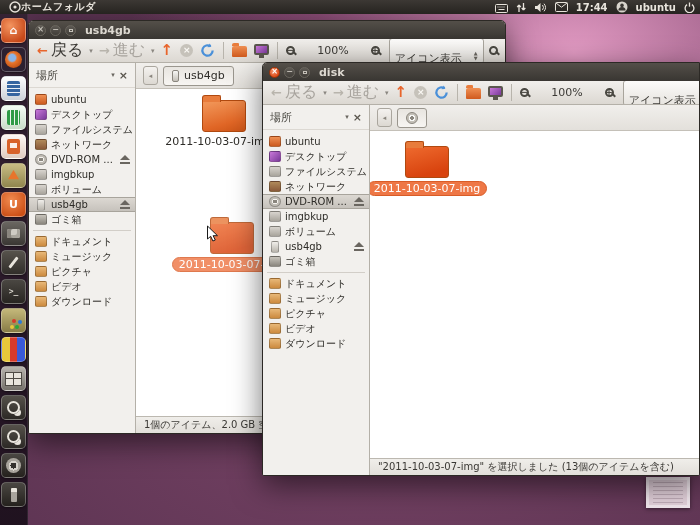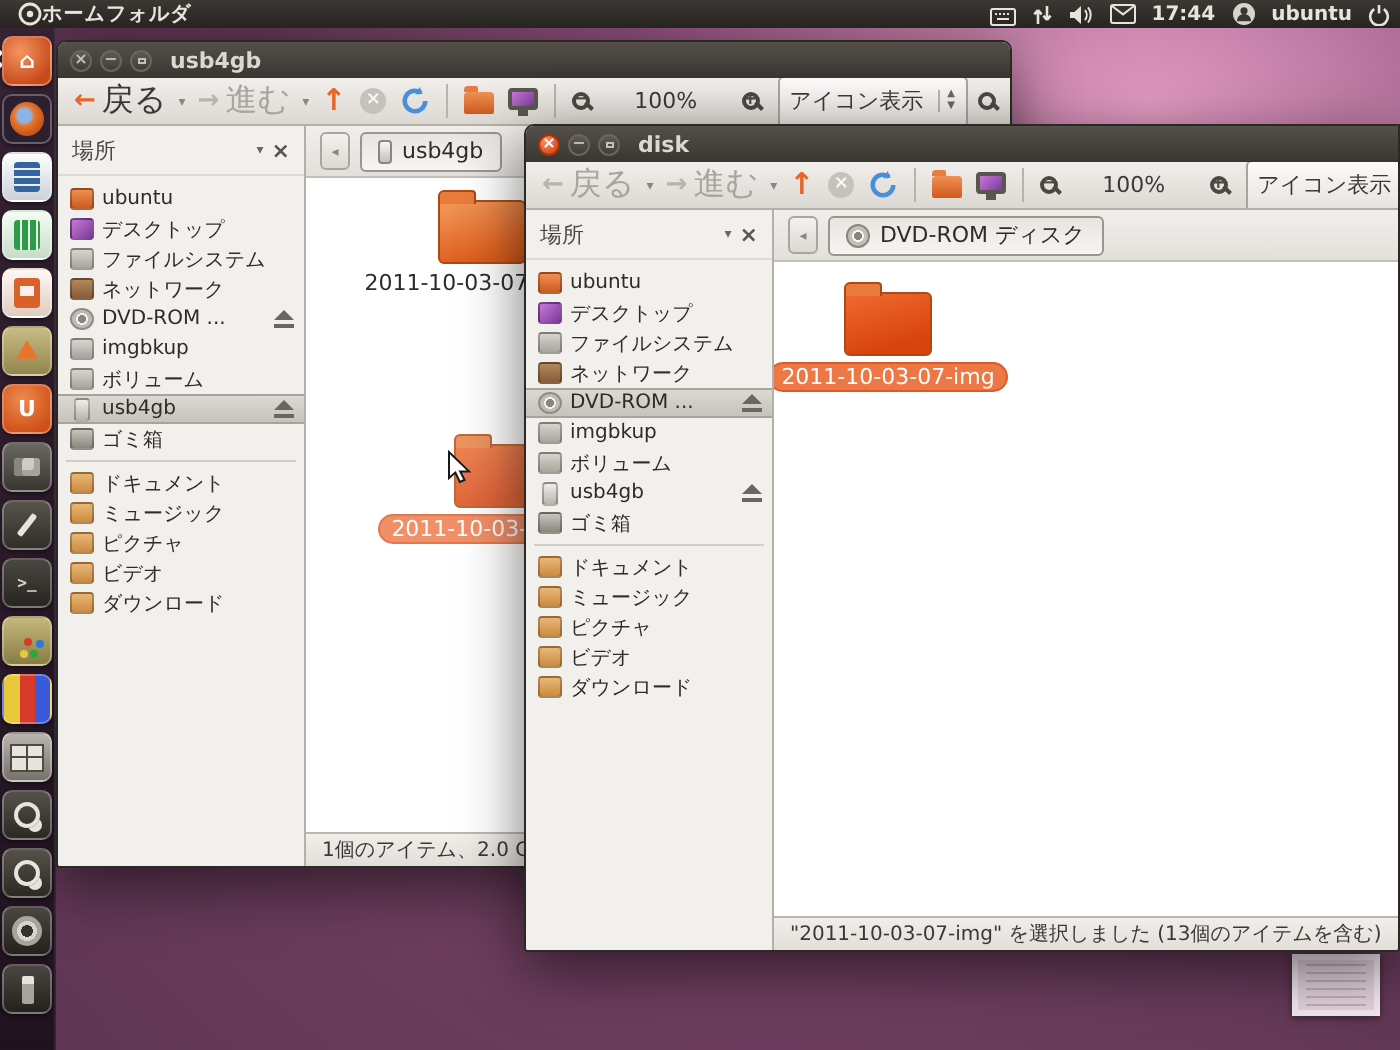--- a/index.html
+++ b/index.html
@@ -71,24 +71,24 @@
 .stop-ic{width:13px;height:13px;border-radius:50%;background:#c6c2ba;color:#faf8f4;font-size:9px;font-weight:bold;display:flex;align-items:center;justify-content:center;line-height:1}
 .tb-sep{width:1px;height:17px;background:#b8b4ac;margin:0 3px;flex-shrink:0}
 .dd{font-size:7px;color:#8a8680;margin:0 1px}
 .mini-folder{width:15px;height:11px;background:linear-gradient(#ef9054,#d05a1e);border-radius:2px 2px 1px 1px;position:relative;margin-top:2px}
 .mini-folder::before{content:'';position:absolute;top:-3px;left:0;width:7px;height:3px;background:#e87c3c;border-radius:2px 1px 0 0}
 .monitor-ic{width:15px;height:11px;border:2px solid #5a564e;border-radius:2px;background:linear-gradient(135deg,#c878d8,#7a3a9a);position:relative;margin-top:-2px;display:inline-block}
 .monitor-ic::after{content:'';position:absolute;left:3px;bottom:-5px;width:5px;height:3px;background:#5a564e}
 .mag{width:9px;height:9px;border:2px solid #4a4842;border-radius:50%;position:relative;display:flex;align-items:center;justify-content:center;font-size:9px;font-weight:bold;color:#4a4842;line-height:1}
 .mag::after{content:'';position:absolute;width:5px;height:2px;background:#4a4842;right:-4px;bottom:-1px;transform:rotate(45deg)}
 .zoom-level{margin:0 17px}
-.combo{display:flex;align-items:center;border:1px solid #a8a49c;border-radius:3px;background:linear-gradient(#fcfbfa,#e6e3de);height:19px;padding:12px 5px;gap:7px;margin-left:4px;flex-shrink:0}
+.combo{display:flex;border:1px solid #a8a49c;border-radius:3px;background:linear-gradient(#fcfbfa,#e6e3de);height:19px;padding:12px 5px;gap:7px;margin-left:4px;flex-shrink:0}
 .stepper{display:flex;flex-direction:column;font-size:5px;color:#6a6660;border-left:1px solid #b8b4ac;padding-left:4px;line-height:1.1}
 .main{flex:1;display:flex;min-height:0}
-.side{width:124px;flex-shrink:0;background:#f2f0ed;border-right:1px solid #b4b0a8;display:flex;flex-direction:column}
+.side{width:107px;flex-shrink:0;background:#f2f0ed;border-right:1px solid #b4b0a8;display:flex;flex-direction:column}
 .side-header{height:25px;flex-shrink:0;display:flex;align-items:center;padding:0 7px;font-size:11px;color:#4a4842;gap:4px;border-bottom:1px solid #dcd8d2}
 .side-header .sp{flex:1}
 .side-header .hdd{font-size:7px;color:#6a6660}
 .side-header .hx{font-weight:bold;font-size:11px;color:#5a564e}
 .side-list{flex:1;padding-top:4px;overflow:hidden}
 .side-item{display:flex;align-items:center;gap:4px;height:15px;padding:0 5px 0 6px;font-size:10px;color:#2e2c28;white-space:nowrap;overflow:hidden}
 .side-item.selected{background:linear-gradient(#dcd8d2,#c6c2bc);border-top:1px solid #a8a49c;border-bottom:1px solid #a8a49c}
 .side-sep{height:1px;background:#d2cec8;margin:3px 4px}
 .si{width:12px;height:11px;border-radius:2px;flex-shrink:0;border:1px solid rgba(0,0,0,.25)}
 .ic-home{background:linear-gradient(#ef9054,#cc5a1e)}
@@ -513,21 +513,20 @@
             <span class="si ic-folder"></span>
             <span class="side-label">ダウンロード</span>
           </div>
         </div>
     </div>
     <div class="rightpane">
       <div class="locrow">
         <span class="bc-scroll">◂</span>
         <span class="bc-btn">
             <span class="disc-glyph"></span>
-            <span>DVD-ROM ディスク</span>
           </span>
       </div>
       <div class="files" id="w2-files">
           <div class="file selected">
             <span class="folder-big"></span>
             <span class="file-label">2011-10-03-07-img</span>
           </div>
         </div>
       <div class="statusbar">
           <span>"2011-10-03-07-img" を選択しました (13個のアイテムを含む)</span>

